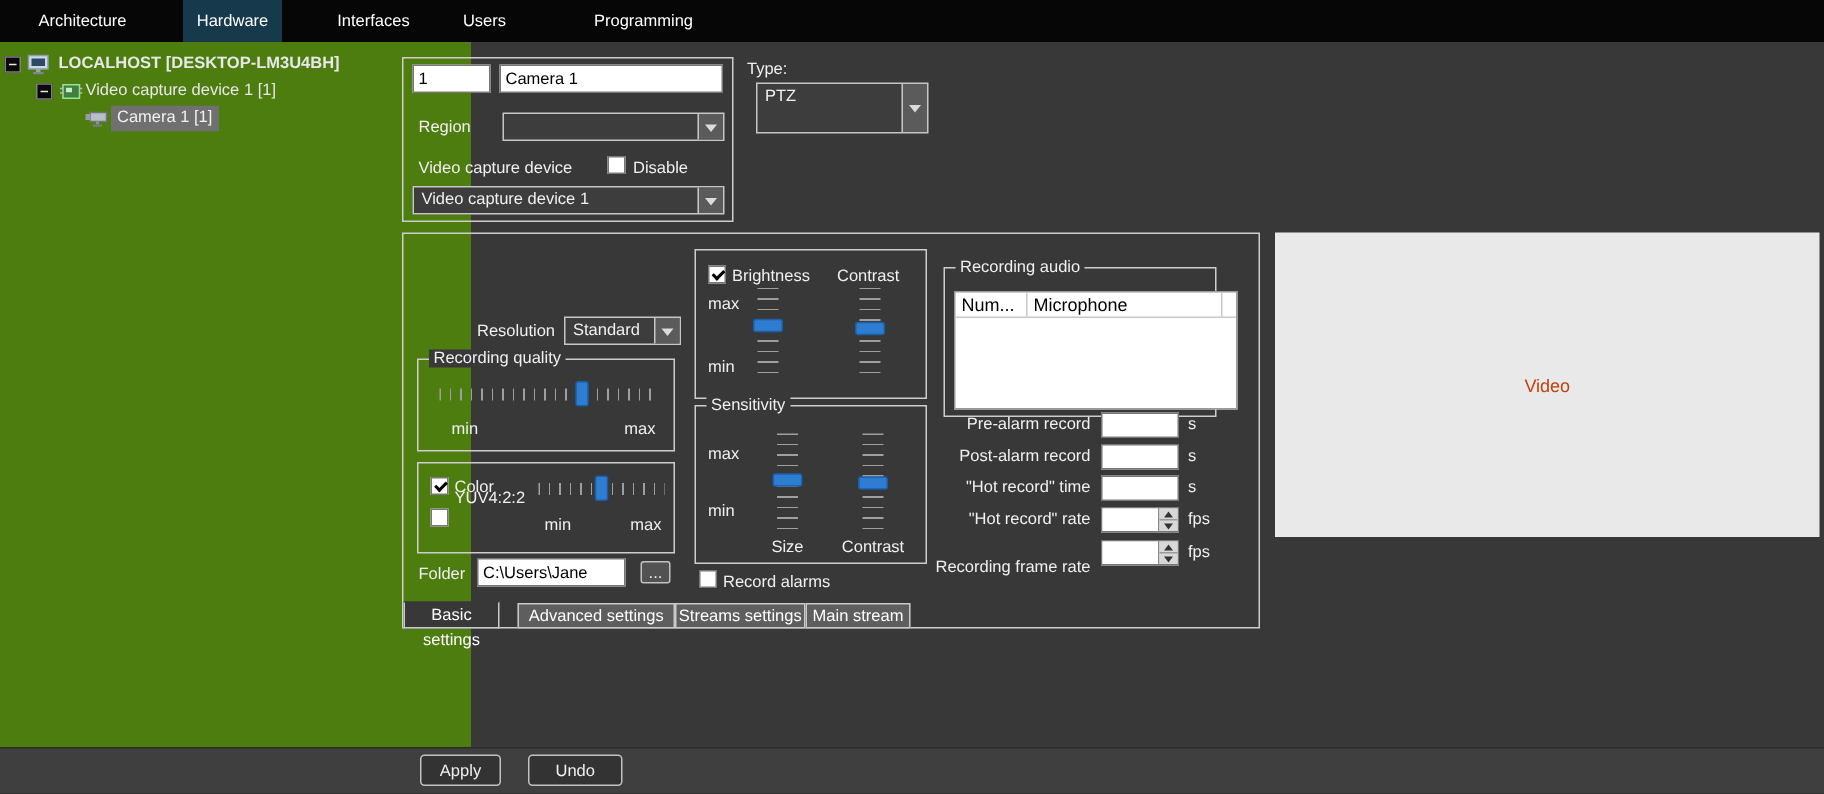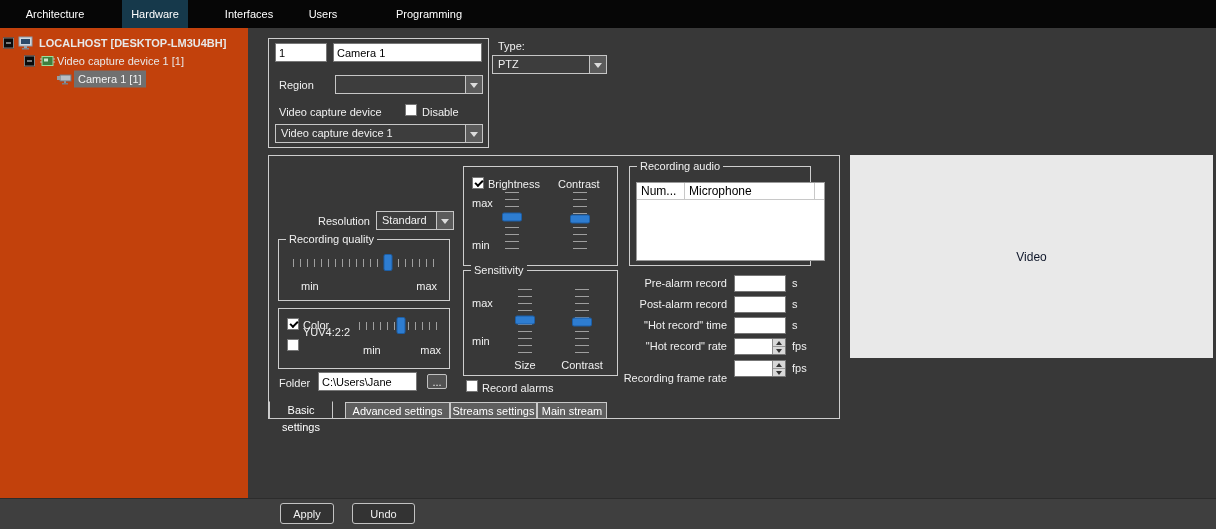--- a/index.html
+++ b/index.html
@@ -6,21 +6,21 @@
 body{background:#222;font-family:"Liberation Sans",sans-serif}
 .page{position:relative;width:1216px;height:529px;background:#383838;overflow:hidden;font-size:11px;color:#f0f0f0}
 .lbl{position:absolute;font-size:11px;color:#f0f0f0;white-space:nowrap;line-height:13px}
 
 
 .topbar{position:absolute;left:0;top:0;width:100%;height:28px;background:#060606}
 .topbar .tab{position:absolute;top:0;height:28px;line-height:28px;text-align:center;color:#fff;font-size:11px;cursor:default}
 .topbar .tab.active{background:#16394b}
 
 
-.tree-panel{position:absolute;left:0;top:28px;width:248px;height:470px;background:#c2410c}
+.tree-panel{position:absolute;left:0;top:28px;width:314px;height:470px;background:#4d7c0f}
 .tree-row{position:absolute;left:0;width:100%;height:17px}
 .tree-row>*{position:absolute;top:50%;transform:translateY(-50%)}
 .expander{width:11px;height:11px;border:1px solid #7f7f7f;background:#0a0a0a}
 .expander .mline{position:absolute;left:2px;right:2px;top:4px;height:1px;background:#e8e8e8;transform:none}
 .tl{font-size:11px;color:#e8e8e8;white-space:nowrap;line-height:15px}
 .tl.bold{font-weight:bold}
 .sel{background:#707070;padding:1px 4px;color:#f2f2f2}
 
 
 .group{position:absolute;border:1px solid #cdcdcd}
@@ -59,21 +59,21 @@
 .spin span+span{border-top:1px solid #9a9a9a}
 .spin i{width:0;height:0;border:3px solid transparent}
 .spin .up i{border-bottom:4px solid #333;margin-top:-3px}
 .spin .dn i{border-top:4px solid #333;margin-bottom:-3px}
 
 
 .btab{position:absolute;top:246px;height:17px;line-height:16px;text-align:center;background:#5e5e5e;border:1px solid #c9c9c9;color:#fff;font-size:11px;cursor:default}
 .btab.active{background:#383838;border-top-color:#383838;top:245px;height:18px;line-height:17px}
 
 
-.video-panel{position:absolute;left:850px;top:155px;width:363px;height:203px;background:#e9e9e9;display:flex;align-items:center;justify-content:center;color:#0f172a;font-size:12px}
+.video-panel{position:absolute;left:850px;top:155px;width:363px;height:203px;background:#e9e9e9;display:flex;align-items:center;justify-content:center;color:#c2410c;font-size:12px}
 .footer{position:absolute;left:0;top:498px;width:100%;height:31px;background:#3f3f3f;border-top:1px solid #2c2c2c}
 </style>
 </head>
 <body>
 
 <div class="page">
 
   <div class="topbar">
     <div class="tab" style="left:14px;width:82px">Architecture</div>
     <div class="tab active" style="left:122px;width:66px">Hardware</div>
@@ -135,21 +135,21 @@
     <span class="lbl" style="left:153px;top:67px">Disable</span>
     <div class="combo" style="left:6px;top:85px;width:208px;height:19px">
       <span class="cval">Video capture device 1</span>
       <span class="cbtn">
           <i></i>
         </span>
     </div>
   </div>
 
   <span class="lbl" style="left:498px;top:40px">Type:</span>
-  <div class="combo" style="left:492px;top:55px;width:115px;height:19px">
+  <div class="combo" style="left:504px;top:55px;width:115px;height:34px">
     <span class="cval">PTZ</span>
     <span class="cbtn">
         <i></i>
       </span>
   </div>
 
   <div class="group" style="left:268px;top:155px;width:572px;height:264px">
 
     <span class="lbl" style="left:20px;top:59px;width:81px;text-align:right">Resolution</span>
     <div class="combo" style="left:107px;top:55px;width:78px;height:19px">
@@ -214,21 +214,21 @@
         <div class="vticks"></div>
         <div class="vhandle" style="top: 52%;"></div>
       </div>
       <span class="lbl" style="left:40px;top:88px;width:42px;text-align:center">Size</span>
       <span class="lbl" style="left:92px;top:88px;width:52px;text-align:center">Contrast</span>
     </div>
 
     <span class="cb" style="left:197px;top:224px"></span>
     <span class="lbl" style="left:213px;top:226px">Record alarms</span>
 
-    <div class="group" style="left:360px;top:10px;width:182px;height:100px">
+    <div class="group" style="left:360px;top:22px;width:182px;height:100px">
       <span class="legend">Recording audio</span>
       <div class="atable">
         <div class="ahead">
           <span class="c1">Num...</span>
           <span class="c2">Microphone</span>
         </div>
         <div class="abody"></div>
       </div>
     </div>
 

